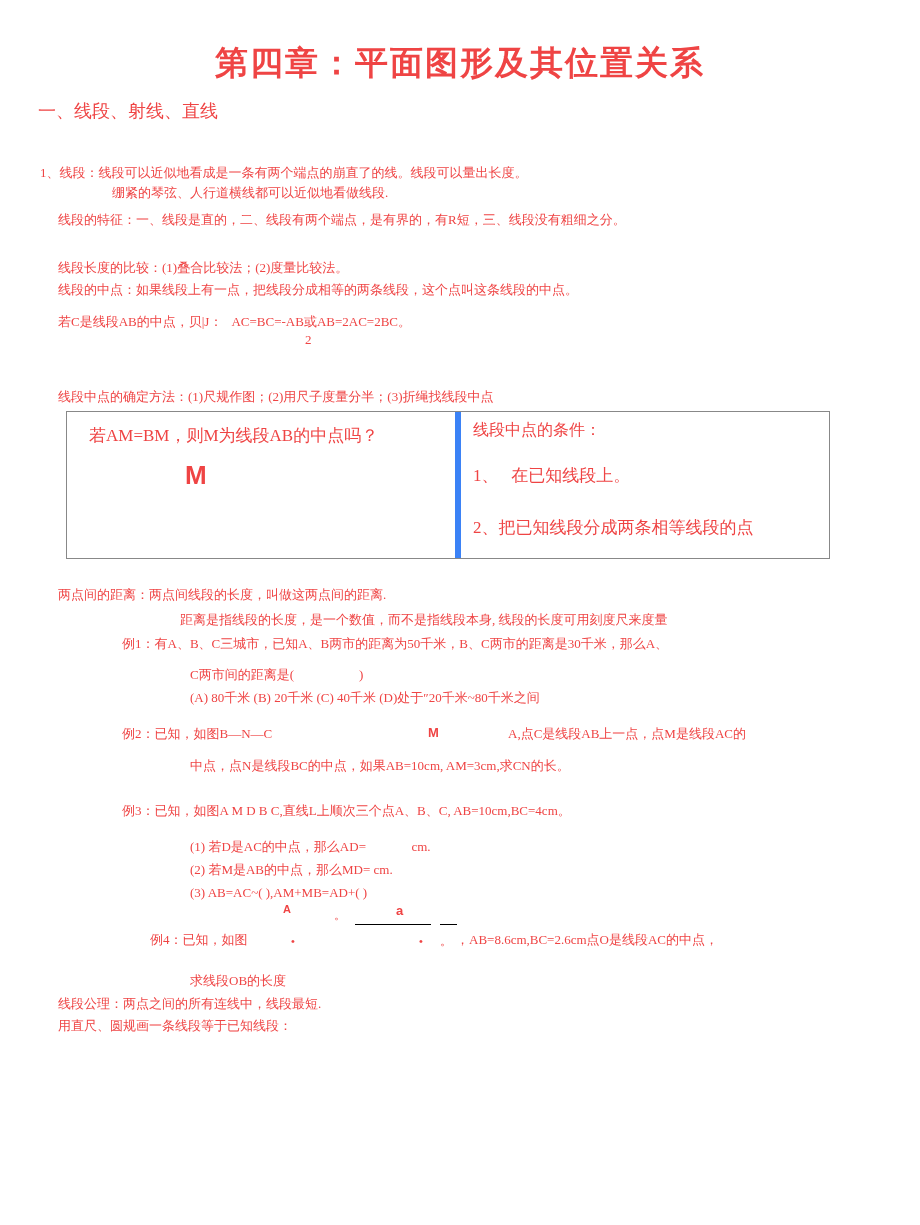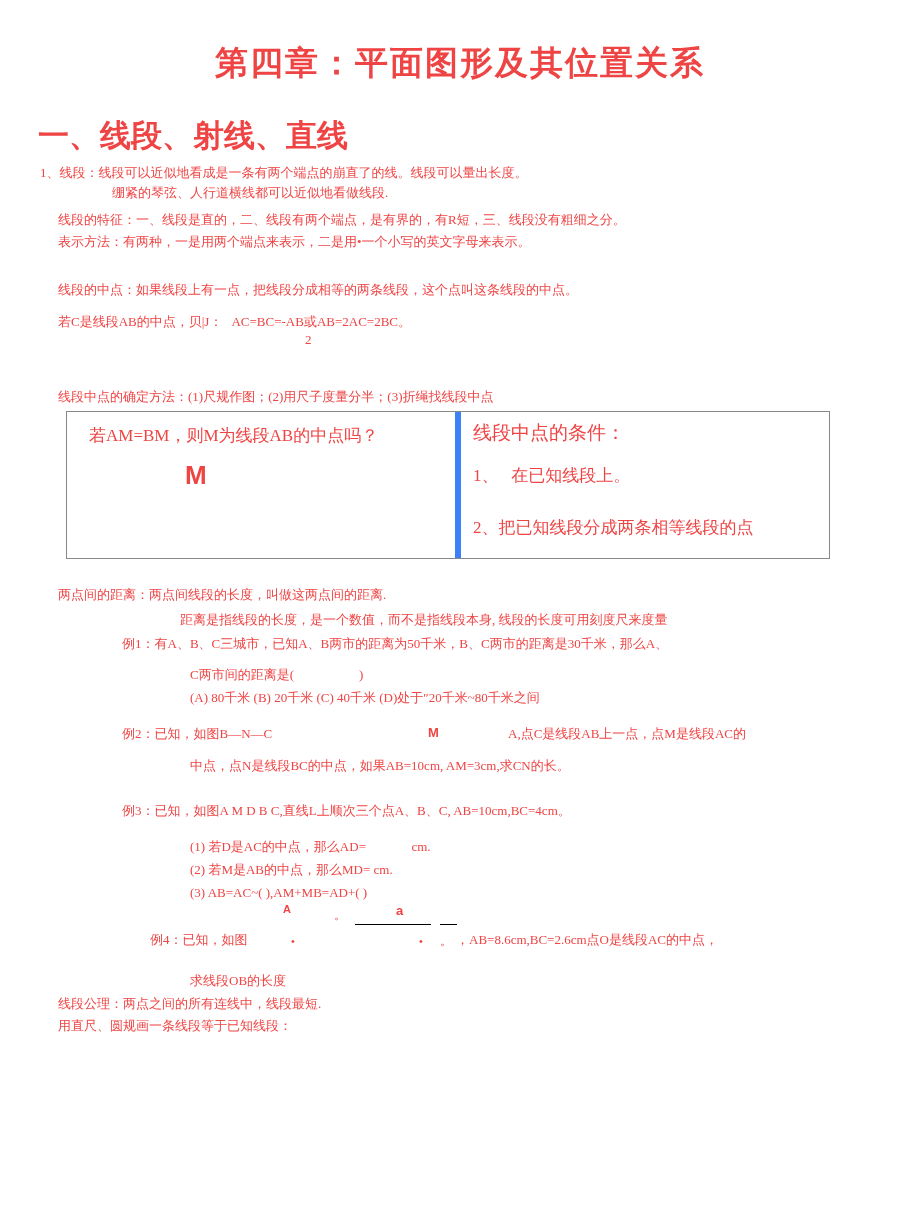--- a/index.html
+++ b/index.html
@@ -24,24 +24,24 @@
     left: 0; right: 0; top: 22px;
     margin: 0;
     text-align: center;
     font-size: 33px;
     font-weight: bold;
     font-family: "Liberation Sans", "DejaVu Sans", sans-serif;
     letter-spacing: 2px;
   }
   .section {
     position: absolute;
-    left: 38px; top: 96px;
+    left: 38px; top: 80px;
     margin: 0;
-    font-size: 31px;
-    font-weight: bold;
+    font-size: 18px;
+    font-weight: normal;
     font-family: "Liberation Sans", "DejaVu Sans", sans-serif;
   }
   
   .p1a { left: 40px;  top: 146px; }
   .p1b { left: 112px; top: 166px; }
   .p2  { left: 58px;  top: 193px; }
   .p3  { left: 58px;  top: 215px; }
   .p4  { left: 58px;  top: 241px; }
   .p5  { left: 58px;  top: 263px; }
   .p6m { left: 58px;  top: 295px; }
@@ -62,21 +62,21 @@
   .box .cell-right { flex: 1; }
   .box .q {
     position: absolute; left: 22px; top: 12px;
     font-size: 17px; white-space: pre;
   }
   .box .big-m {
     position: absolute; left: 118px; top: 48px;
     font-size: 26px; font-weight: bold;
     font-family: "Liberation Sans", "DejaVu Sans", sans-serif;
   }
-  .box .r-title { position: absolute; left: 12px; top: 8px;  font-size: 19px; white-space: pre; font-family: Liberation Serif, serif; }
+  .box .r-title { position: absolute; left: 12px; top: 8px;  font-size: 16px; white-space: pre; font-family: Liberation Serif, serif; }
   .box .r-i1    { position: absolute; left: 12px; top: 52px; font-size: 17px; white-space: pre; }
   .box .r-i2    { position: absolute; left: 12px; top: 104px; font-size: 17px; white-space: pre; text-align: center; }
 
   .d1  { left: 58px;  top: 568px; }
   .d2  { left: 180px; top: 593px; }
 
   .ex1a { left: 122px; top: 617px; }
   .ex1b { left: 190px; top: 648px; }
   .ex1c { left: 190px; top: 671px; font-family: Liberation Serif, serif; }
 
@@ -116,21 +116,21 @@
 <body>
 
 <div class="page">
 
   <h1 class="title">第四章：平面图形及其位置关系</h1>
   <h2 class="section">一、线段、射线、直线</h2>
 
   <div class="line p1a">1、线段：线段可以近似地看成是一条有两个端点的崩直了的线。线段可以量出长度。</div>
   <div class="line p1b">绷紧的琴弦、人行道横线都可以近似地看做线段.</div>
   <div class="line p2">线段的特征：一、线段是直的，二、线段有两个端点，是有界的，有R短，三、线段没有粗细之分。</div>
-  <div class="line p3">表示方法：有两种，一是用两个端点来表示，二是用•一个小写的英文字母来表示。</div>
+  <div class="line p4">线段长度的比较：(1)叠合比较法；(2)度量比较法。</div>
   <div class="line p5">线段的中点：如果线段上有一点，把线段分成相等的两条线段，这个点叫这条线段的中点。</div>
   <div class="line p6m">若C是线段AB的中点，贝|J：   AC=BC=-AB或AB=2AC=2BC。</div>
   <div class="line p6d">2</div>
   <div class="line p8">线段中点的确定方法：(1)尺规作图；(2)用尺子度量分半；(3)折绳找线段中点</div>
 
   <div class="box">
     <div class="cell cell-left">
       <div class="q">若AM=BM，则M为线段AB的中点吗？</div>
       <div class="big-m">M</div>
     </div>

